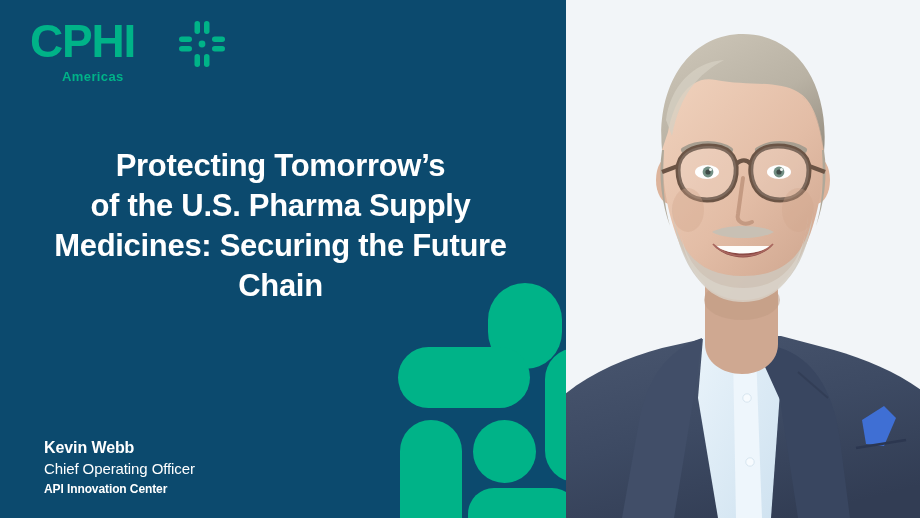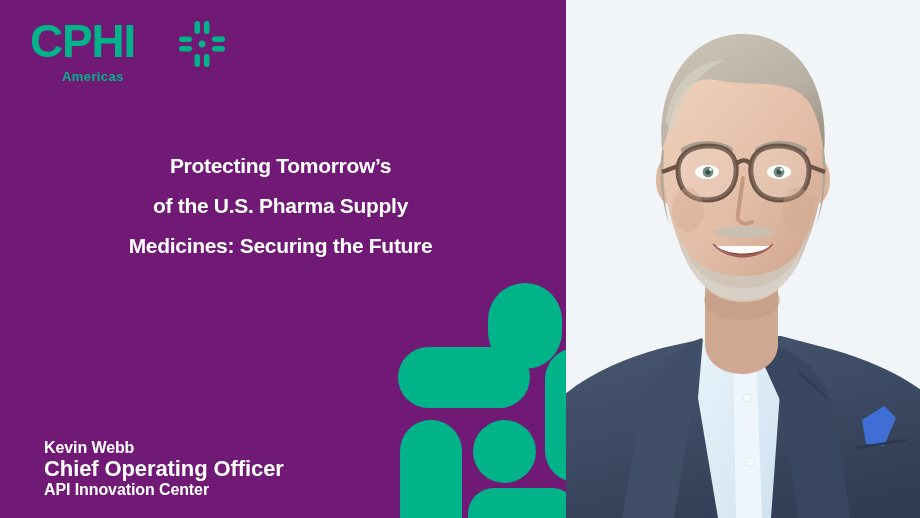--- a/index.html
+++ b/index.html
@@ -20,21 +20,21 @@
     background: #0a4a42;
   }
 
   
   .left-panel {
     position: absolute;
     left: 0;
     top: 0;
     width: 566px;
     height: 518px;
-    background: #701a75;
+    background: #0c4a6e;
     overflow: hidden;
   }
 
   
   .deco-layer {
     position: absolute;
     left: 0;
     top: 0;
     width: 566px;
     height: 518px;
@@ -82,48 +82,49 @@
   }
 
   
   .title {
     position: absolute;
     left: 28px;
     top: 146px;
     width: 505px;
     text-align: center;
     color: #ffffff;
-    font-size: 21px;
+    font-size: 31px;
     font-weight: 700;
     line-height: 40px;
     letter-spacing: -0.3px;
   }
 
   
   .speaker {
     position: absolute;
     left: 12px;
     bottom: 18px;
     color: #ffffff;
     margin-left: 32px;
   }
   .speaker-name {
     font-size: 16px;
     font-weight: 700;
     line-height: 21px;
     letter-spacing: -0.1px;
   }
   .speaker-role {
-    font-size: 22px;
-    font-weight: 700;
+    font-size: 15px;
+    font-weight: 400;
     line-height: 21px;
     letter-spacing: -0.1px;
+    text-align: right;
   }
   .speaker-org {
-    font-size: 16px;
+    font-size: 12px;
     font-weight: 700;
     line-height: 21px;
     letter-spacing: -0.1px;
   }
 
   
   .photo-panel {
     position: absolute;
     left: 566px;
     top: 0;
@@ -176,20 +177,21 @@
 
           <circle cx="24" cy="24" r="3.4"></circle>
         </g>
       </svg>
     </div>
 
     <div class="title">
       <div>Protecting Tomorrow’s</div>
       <div>of the U.S. Pharma Supply</div>
       <div>Medicines: Securing the Future</div>
+      <div>Chain</div>
     </div>
 
     <div class="speaker">
       <div class="speaker-name">Kevin Webb</div>
       <div class="speaker-role">Chief Operating Officer</div>
       <div class="speaker-org">API Innovation Center</div>
     </div>
 
   </div>
 

